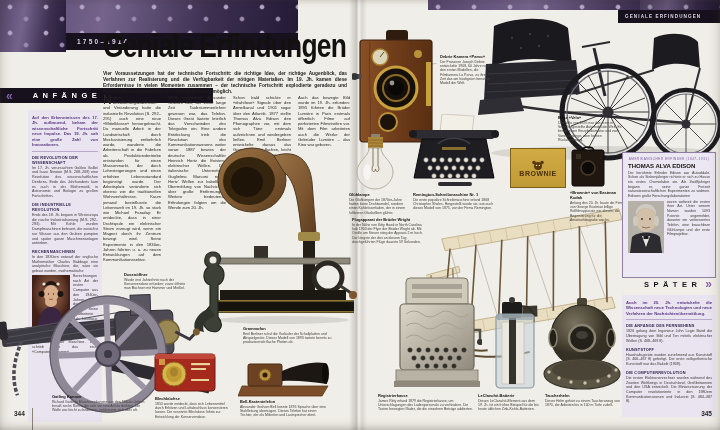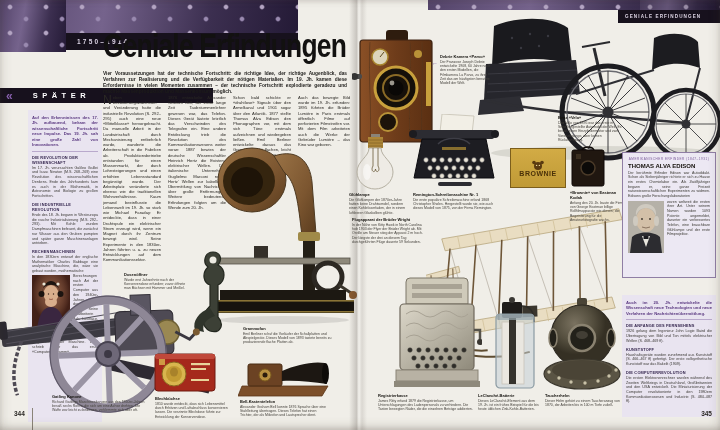--- a/index.html
+++ b/index.html
@@ -56,21 +56,25 @@
     <span class="band-era">1750–1914</span>
   </div>
   <div class="abs rivets" style="left:428px;top:0;width:292px;height:10px;"></div>
   <div class="abs rivets" style="left:640px;top:0;width:80px;height:10px;filter:brightness(.85);"></div>
   <div class="abs band" style="left:618px;top:10px;width:102px;height:13px;">
     <span class="band-chap">GENIALE ERFINDUNGEN</span>
   </div>
 
   <div class="abs tab" style="left:0;top:88px;width:213px;height:15px;padding-left:6px;box-sizing:border-box;">
     <span class="chev">«</span>
-    <span class="tab-label" style="margin-left:20px;">SPÄTER</span>
+    <span class="tab-label" style="margin-left:20px;">ANFÄNGE</span>
+  </div>
+  <div class="abs tab-later" style="left:540px;top:277px;width:172px;height:14px;">
+    <span class="tab-label" style="color:#17111d;">SPÄTER</span>
+    <span class="chev" style="margin-left:4px;">»</span>
   </div>
 
   <div class="abs sidebar" style="left:28px;top:110px;width:74px;height:312px;">
     <div class="sb-lead">Auf den Erkenntnissen des 17. Jh. aufbauend, bekam der wissenschaftliche Fortschritt neue Impulse. Das 19. Jh. sah eine große Zahl von Innovationen.</div>
     <div class="sb-h">DIE REVOLUTION DER WISSENSCHAFT</div>
     <p class="sb-p">Im 17. Jh. verursachten Galileo Galilei und Isaac Newton (M.S. 268–269) eine Revolution des wissenschaftlichen Denkens. Ende des Jahrhunderts kam es auch in der Mathematik, in Astronomie und Biologie zu großen Fortschritten.</p>
     <div class="sb-h">DIE INDUSTRIELLE REVOLUTION</div>
     <p class="sb-p">Ende des 18. Jh. begann in Westeuropa die rasche Industrialisierung (M.S. 292–293). Mit Kohle wurden Dampfmaschinen befeuert, die zunächst nur Wasser aus den Gruben pumpten und später ganze Maschinenanlagen antrieben.</p>
     <div class="sb-h">RECHENMASCHINEN</div>
     <p class="sb-p">In den 1830ern entwarf der englische Mathematiker Charles Babbage eine analytische Maschine, die, wäre sie gebaut worden, mathematische</p>

